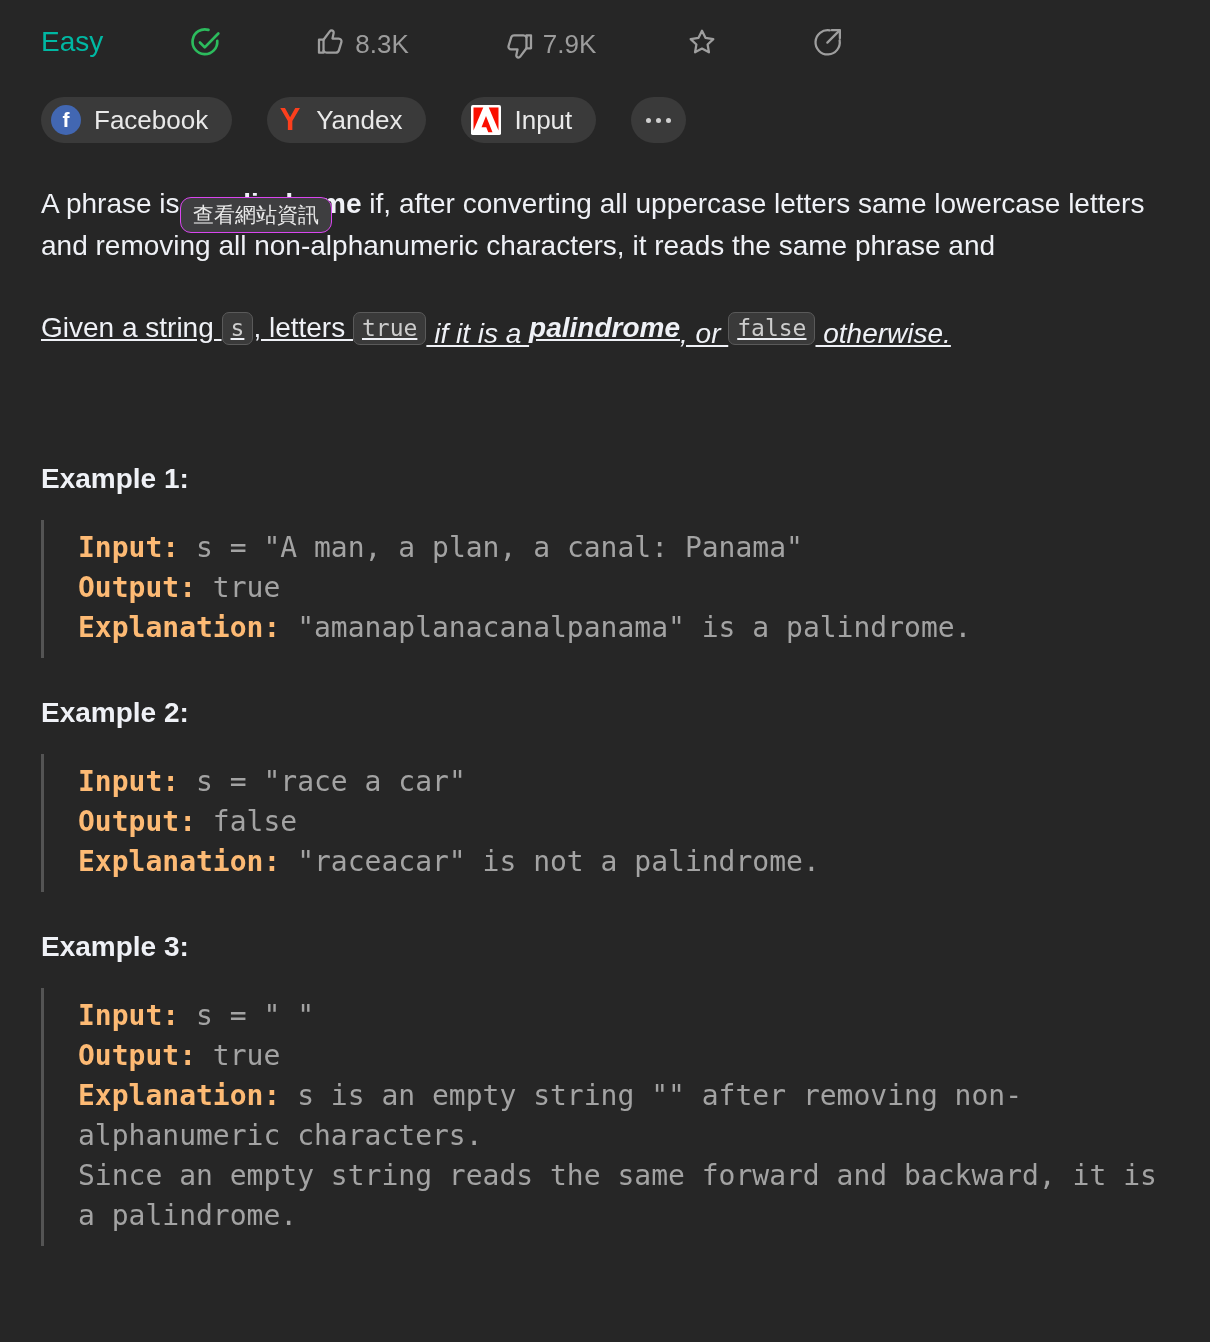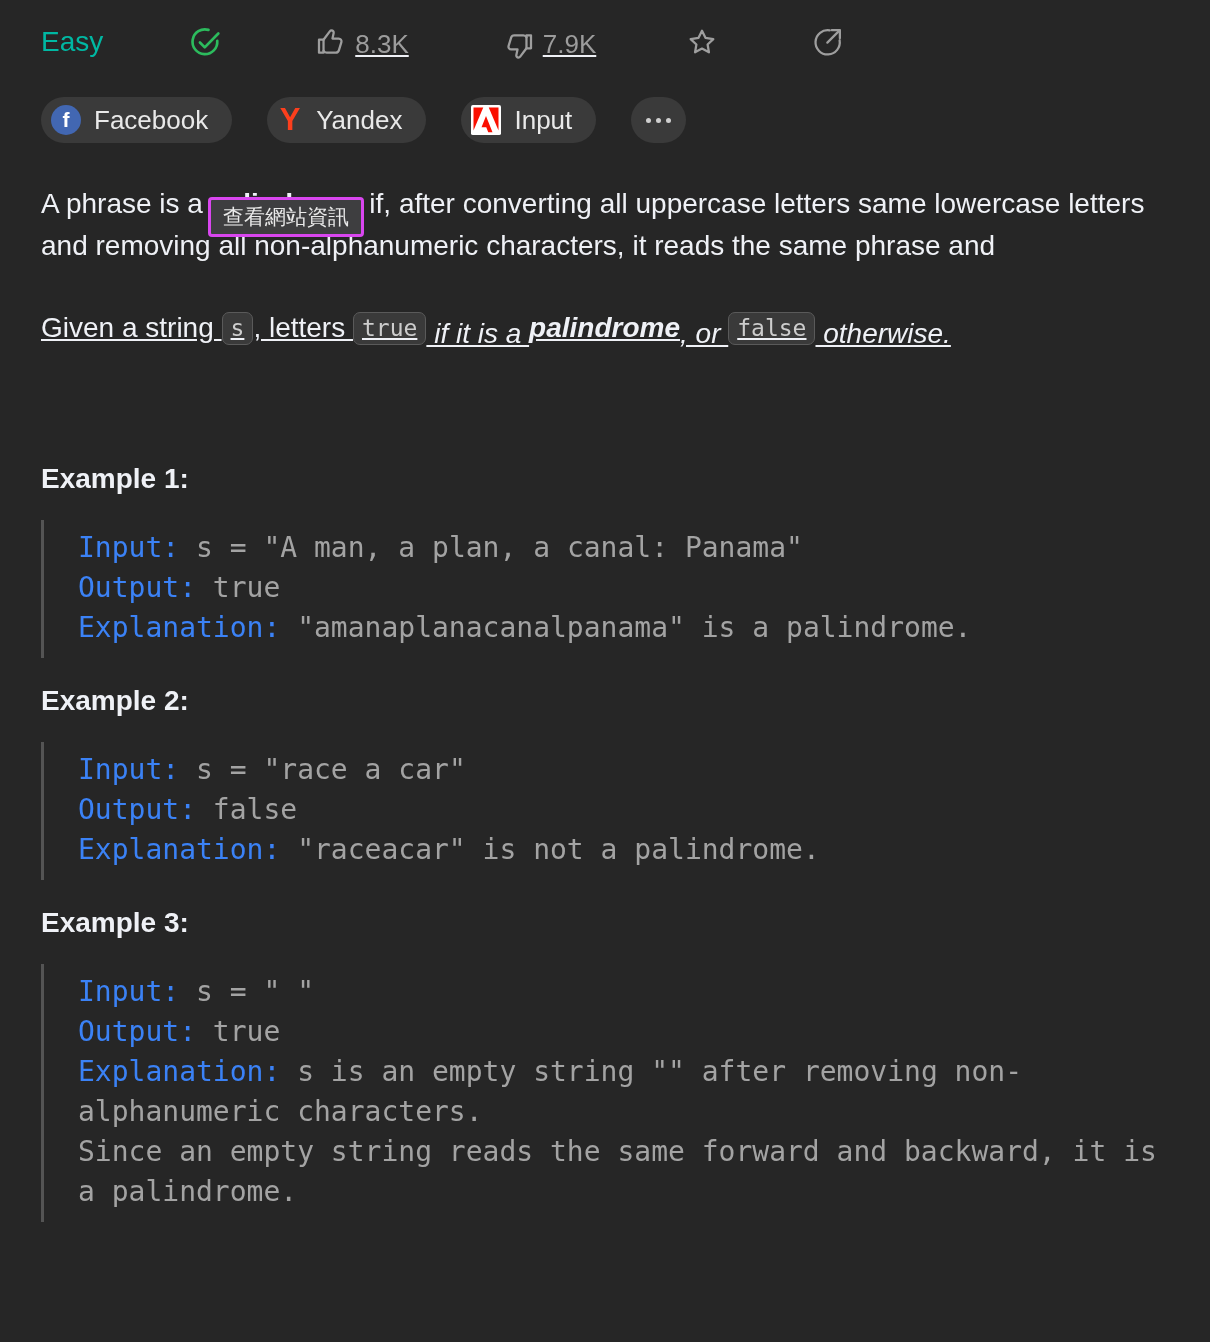--- a/index.html
+++ b/index.html
@@ -11,21 +11,21 @@
     position: relative;
     overflow: hidden;
   }
   .content { padding: 0 41px; }
 
   
   .topbar { display: flex; align-items: flex-start; margin-top: 26px; height: 38px; gap: 44px; }
   .difficulty { color: #00b8a3; font-size: 28px; cursor: pointer; }
   .icon-btn { display: inline-flex; align-items: center; background: none; border: none; cursor: pointer; padding: 0; }
   .check-wrap { margin-left: 42px; display: inline-flex; }
-  .vote-group { display: inline-flex; align-items: center; gap: 8px; text-decoration: underline; }
+  .vote-group { display: inline-flex; align-items: center; gap: 8px; }
   .like-group { margin-left: 50px; }
   .dislike-group { margin-left: 50px; }
   .vote-count { color: #9c9c9c; font-size: 26px; }
   .star-wrap { margin-left: 46px; }
   .share-wrap { margin-left: 50px; }
   .flip { transform: rotate(180deg); }
 
   
   .tags { display: flex; align-items: center; gap: 35px; margin-top: 33px; }
   .chip {
@@ -60,38 +60,37 @@
   .code-chip {
     font-family: "DejaVu Sans Mono", monospace;
     font-size: 23px; line-height: 27px;
     background: #3a3a3a; border: 1.5px solid #5a5a5a; border-radius: 7px;
     padding: 2px 8px; color: #cdcdcd; white-space: pre;
   }
 
   
   .browser-tooltip {
     position: absolute; left: 180px; top: 197px; z-index: 20;
-    background: #3e3e40; border: 3px solid #d946ef; border-radius: 4px;
+    background: #3e3e40; border: 1px solid #d946ef; border-radius: 11px;
     color: #e9e9e9; font-size: 21px; padding: 4px 12px; line-height: 26px;
     white-space: nowrap;
-    margin-left: 28px;
   }
 
   
-  .example-title { font-size: 28px; font-weight: 700; line-height: 42px; margin-top: 22px; margin-bottom: 20px; }
+  .example-title { font-size: 28px; font-weight: 700; line-height: 42px; margin-top: 34px; margin-bottom: 20px; }
   .example-title.first { margin-top: 103px; }
   .example-pre {
     border-left: 3px solid #545454;
     padding: 8px 0 10px 34px;
     font-family: "DejaVu Sans Mono", monospace;
     font-size: 28px; line-height: 40px;
     color: #a3a3a3;
   }
   .pre-line { white-space: pre; }
-  .pre-label { font-weight: 400; color: #3b82f6; }
+  .pre-label { font-weight: 700; color: #fdba74; }
 </style>
 </head>
 <body>
 
 <div class="content">
 
   <div class="topbar">
     <span class="difficulty">Easy</span>
 
     <span class="check-wrap">

